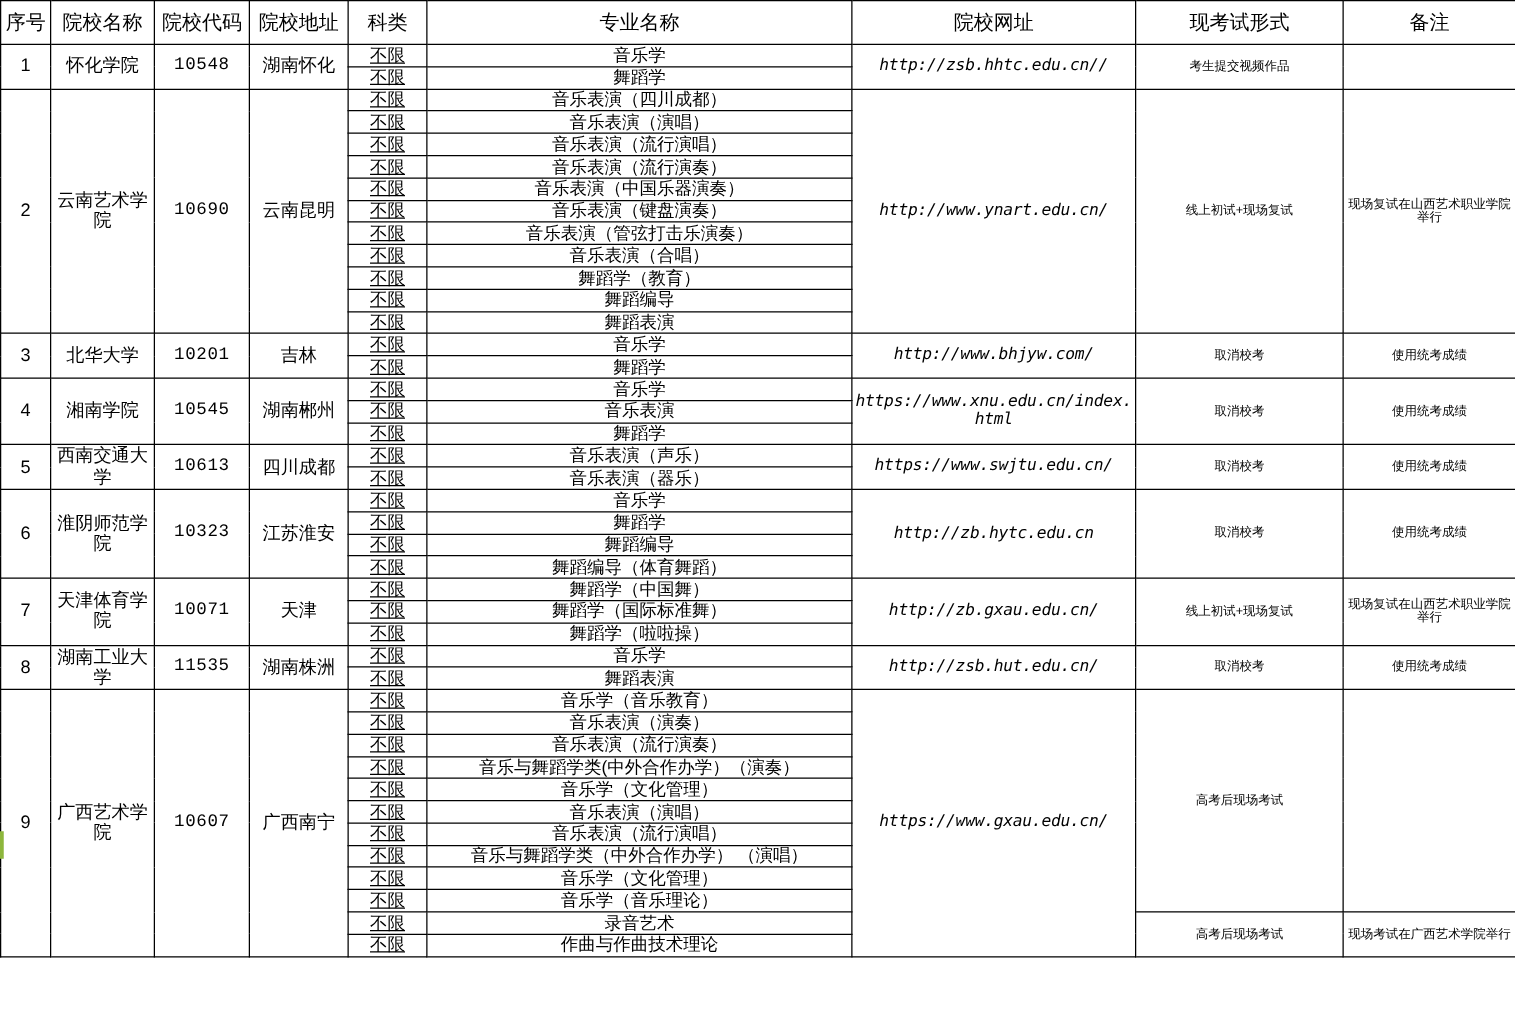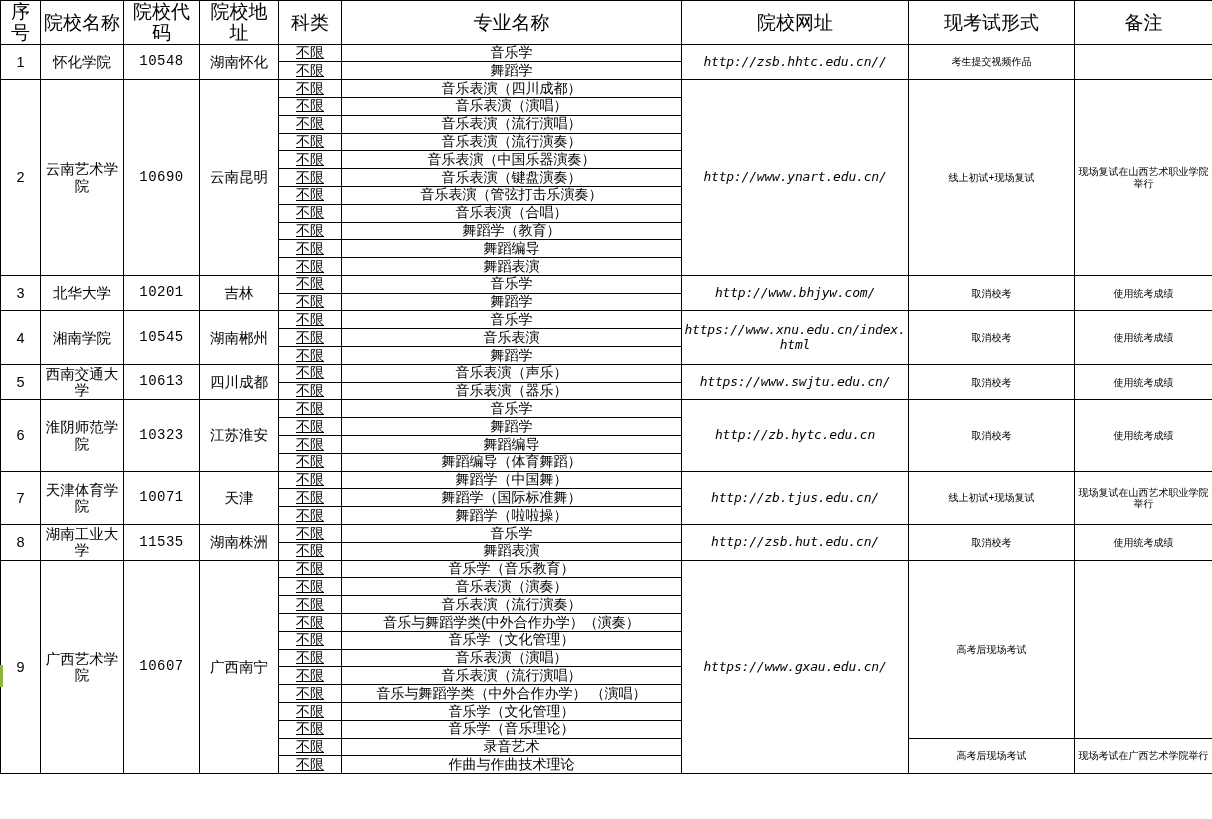--- a/index.html
+++ b/index.html
@@ -30,21 +30,21 @@
     text-align: center;
     vertical-align: middle;
     font-weight: normal;
     overflow: hidden;
     line-height: 1.12;
     word-break: break-all;
   }
   th.hdr {
     font-family: "DejaVu Sans", "Liberation Sans", sans-serif;
     font-weight: bold;
-    font-size: 19px;
+    font-size: 16px;
     height: 34px;
   }
   td.idx, td.name, td.code, td.addr {
     font-size: 14.5px;
   }
   td.code {
     font-family: Liberation Mono, monospace;
     font-size: 14px;
     letter-spacing: 0.5px;
   }
@@ -257,21 +257,21 @@
           <td class="kl">不限</td>
           <td class="major">舞蹈编导（体育舞蹈）</td>
         </tr>
         <tr>
           <td class="idx" rowspan="3">7</td>
           <td class="name" rowspan="3">天津体育学院</td>
           <td class="code" rowspan="3">10071</td>
           <td class="addr" rowspan="3">天津</td>
           <td class="kl">不限</td>
           <td class="major">舞蹈学（中国舞）</td>
-          <td class="url" rowspan="3">http://zb.tjus.edu.cn/</td>
+          <td class="url" rowspan="3">http://zb.gxau.edu.cn/</td>
           <td class="form" rowspan="3">线上初试+现场复试</td>
           <td class="note" rowspan="3">现场复试在山西艺术职业学院举行</td>
         </tr>
         <tr>
           <td class="kl">不限</td>
           <td class="major">舞蹈学（国际标准舞）</td>
         </tr>
         <tr>
           <td class="kl">不限</td>
           <td class="major">舞蹈学（啦啦操）</td>

